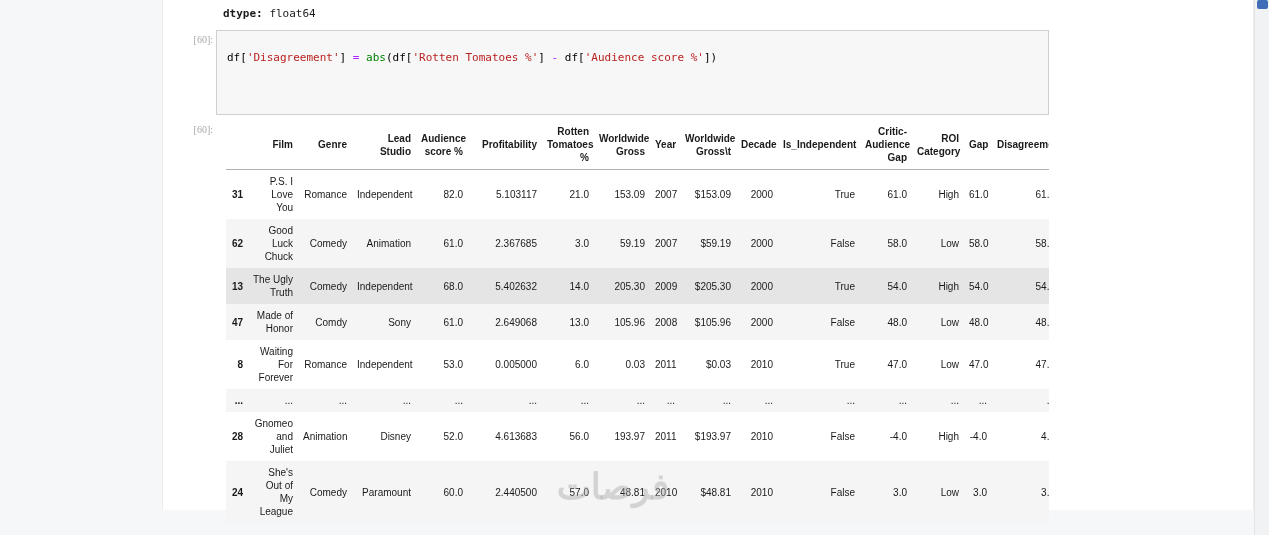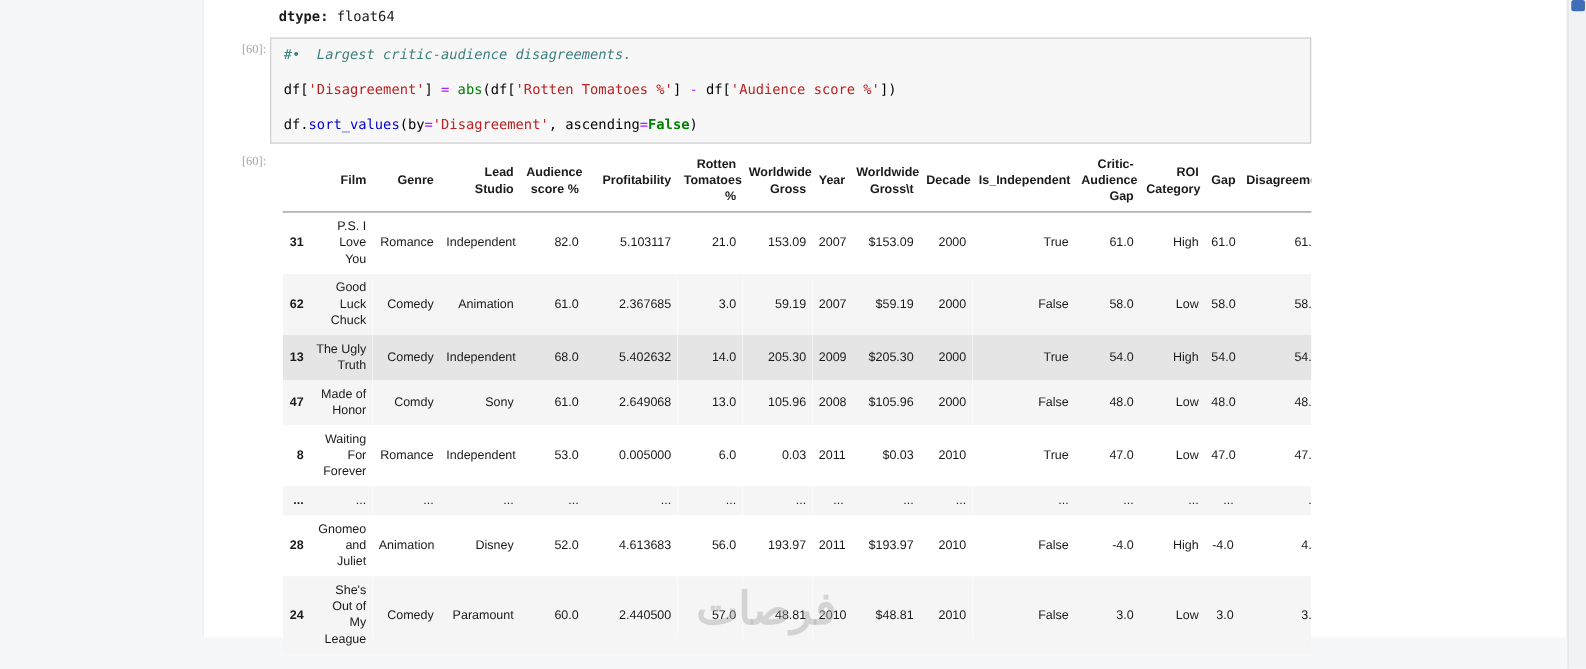--- a/index.html
+++ b/index.html
@@ -69,25 +69,23 @@
   <div class="notebook-panel">
 
     <div class="dtype-line">
       <span class="lbl">dtype:</span>
       <span>float64</span>
     </div>
 
     <div class="prompt in">[60]:</div>
 
     <div class="code-cell">
-        <div class="code-line"><span class="tok-comment">#•  Largest critic-audience disagreements.</span></div>
         <div class="code-line">&nbsp;</div>
         <div class="code-line"><span class="tok-plain">df[</span><span class="tok-string">'Disagreement'</span><span class="tok-plain">] </span><span class="tok-op">=</span><span class="tok-plain"> </span><span class="tok-builtin">abs</span><span class="tok-plain">(df[</span><span class="tok-string">'Rotten Tomatoes %'</span><span class="tok-plain">] </span><span class="tok-op">-</span><span class="tok-plain"> df[</span><span class="tok-string">'Audience score %'</span><span class="tok-plain">])</span></div>
         <div class="code-line">&nbsp;</div>
-        <div class="code-line"><span class="tok-plain">df.</span><span class="tok-prop">sort_values</span><span class="tok-plain">(by</span><span class="tok-op">=</span><span class="tok-string">'Disagreement'</span><span class="tok-plain">, ascending</span><span class="tok-op">=</span><span class="tok-kw">False</span><span class="tok-plain">)</span></div>
       </div>
 
     <div class="prompt out">[60]:</div>
 
     <div class="output-area">
       <table class="dataframe">
         <colgroup>
           <col class="c1">
             <col class="c2">
             <col class="c3">

